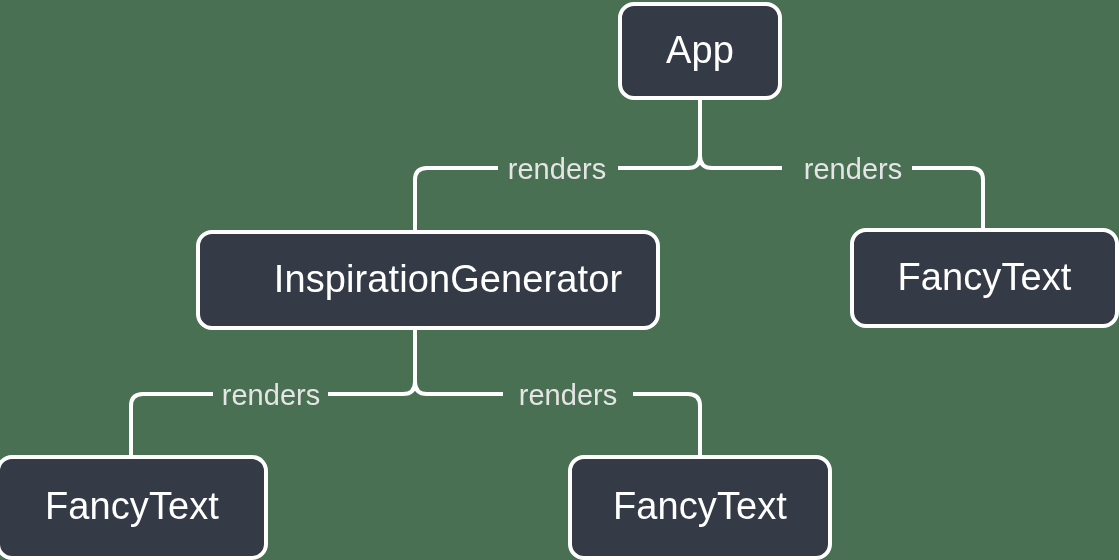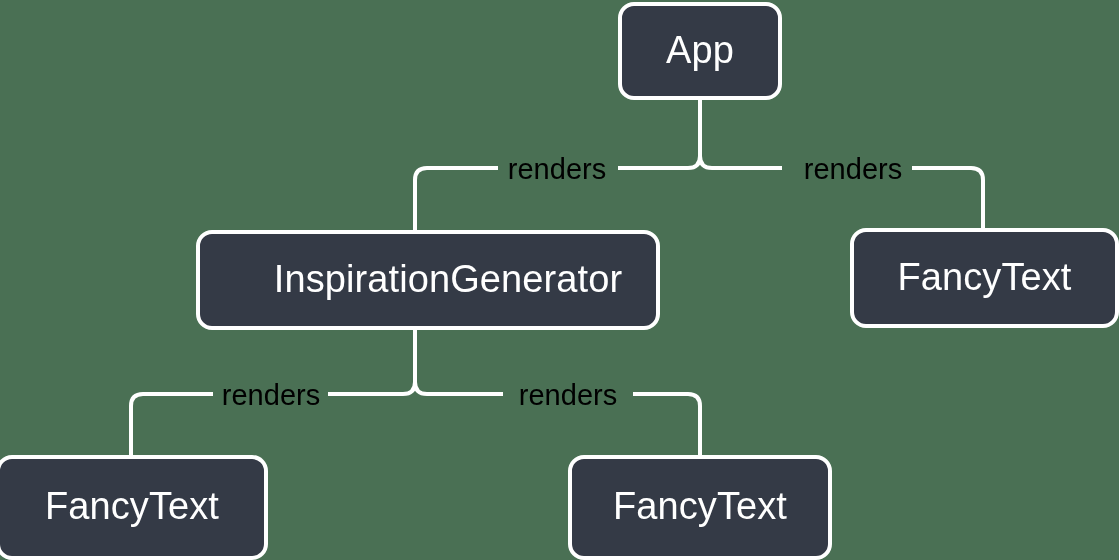--- a/index.html
+++ b/index.html
@@ -43,21 +43,21 @@
     white-space: nowrap;
     z-index: 2;
   }
   .node-label {
     display: block;
     line-height: 1;
     padding-bottom: 3px;
   }
   .edge-label {
     position: absolute;
-    color: #000000;
+    color: #e5e5e5;
     font-size: 29px;
     font-weight: 400;
     line-height: 1;
     white-space: nowrap;
     z-index: 3;
     transform: translate(-50%, -50%);
   }
   #node-app        { left: 618px; top: 2px;   width: 164px; height: 98px; }
   #node-inspgen    { left: 196px; top: 230px; width: 464px; height: 100px; padding-left: 40px; }
   #node-fancy-right{ left: 850px; top: 228px; width: 269px; height: 100px; }

